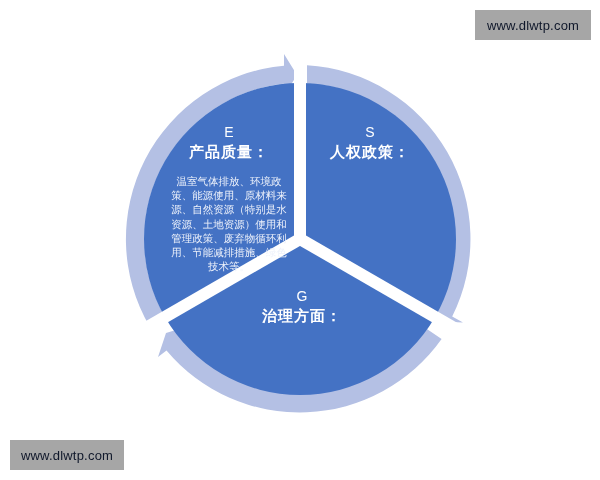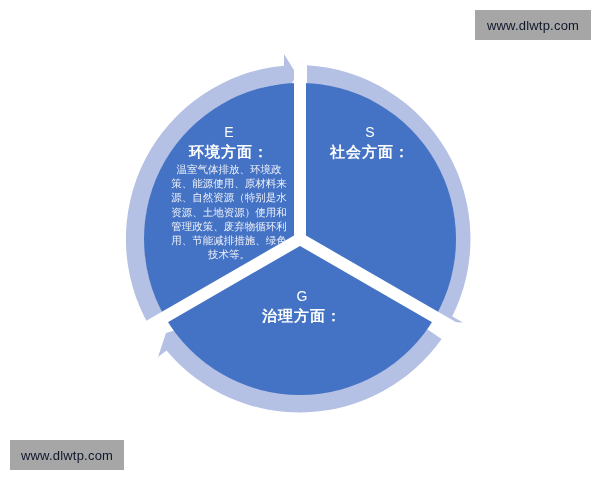--- a/index.html
+++ b/index.html
@@ -7,21 +7,21 @@
          font-family:"DejaVu Sans","Liberation Sans",sans-serif; }
   #diagram { position:absolute; left:0; top:0; width:600px; height:480px; }
   .watermark { position:absolute; background:#a6a6a6; color:#0f172a;
                font-family:"Liberation Sans","DejaVu Sans",sans-serif; font-size:13px;
                display:flex; align-items:center; justify-content:center; letter-spacing:0.2px; }
   .wm-top { left:475px; top:10px; width:116px; height:30px; }
   .wm-bottom { left:10px; top:440px; width:114px; height:30px; }
   .label { position:absolute; color:#ffffff; text-align:center; }
   .letter { font-size:14px; line-height:16px; font-family:"Liberation Sans","DejaVu Sans",sans-serif; }
   .title { font-size:15px; font-weight:bold; line-height:20px; letter-spacing:1px; margin-top:2px; }
-  .body { font-size:10.5px; line-height:14.2px; margin-top:0; color:#eef2fb; }
+  .body { font-size:10.5px; line-height:14.2px; margin-top:12px; color:#eef2fb; }
   #seg-e { left:168px; top:124px; width:122px; }
   #seg-s { left:310px; top:124px; width:120px; }
   #seg-g { left:205px; top:288px; width:194px; }
 </style>
 </head>
 <body>
 
 <svg id="diagram" viewBox="0 0 600 480" xmlns="http://www.w3.org/2000/svg">
 
   <g fill="#B4C0E4">
@@ -59,27 +59,27 @@
 
   <g stroke="#ffffff" stroke-width="12" stroke-linecap="butt">
     <line x1="300" y1="239" x2="300" y2="60"></line>
     <line x1="300" y1="239" x2="145" y2="328.5"></line>
     <line x1="300" y1="239" x2="455" y2="328.5"></line>
   </g>
 </svg>
 
 <div class="label" id="seg-e">
   <div class="letter">E</div>
-  <div class="title">环境方面：</div>
+  <div class="title">产品质量：</div>
   <div class="body">温室气体排放、环境政策、能源使用、原材料来源、自然资源（特别是水资源、土地资源）使用和管理政策、废弃物循环利用、节能减排措施、绿色技术等。</div>
 </div>
 
 <div class="label" id="seg-s">
   <div class="letter">S</div>
-  <div class="title">社会方面：</div>
+  <div class="title">人权政策：</div>
 </div>
 
 <div class="label" id="seg-g">
   <div class="letter">G</div>
   <div class="title">治理方面：</div>
 </div>
 
 <div class="watermark wm-top">www.dlwtp.com</div>
 <div class="watermark wm-bottom">www.dlwtp.com</div>
 

